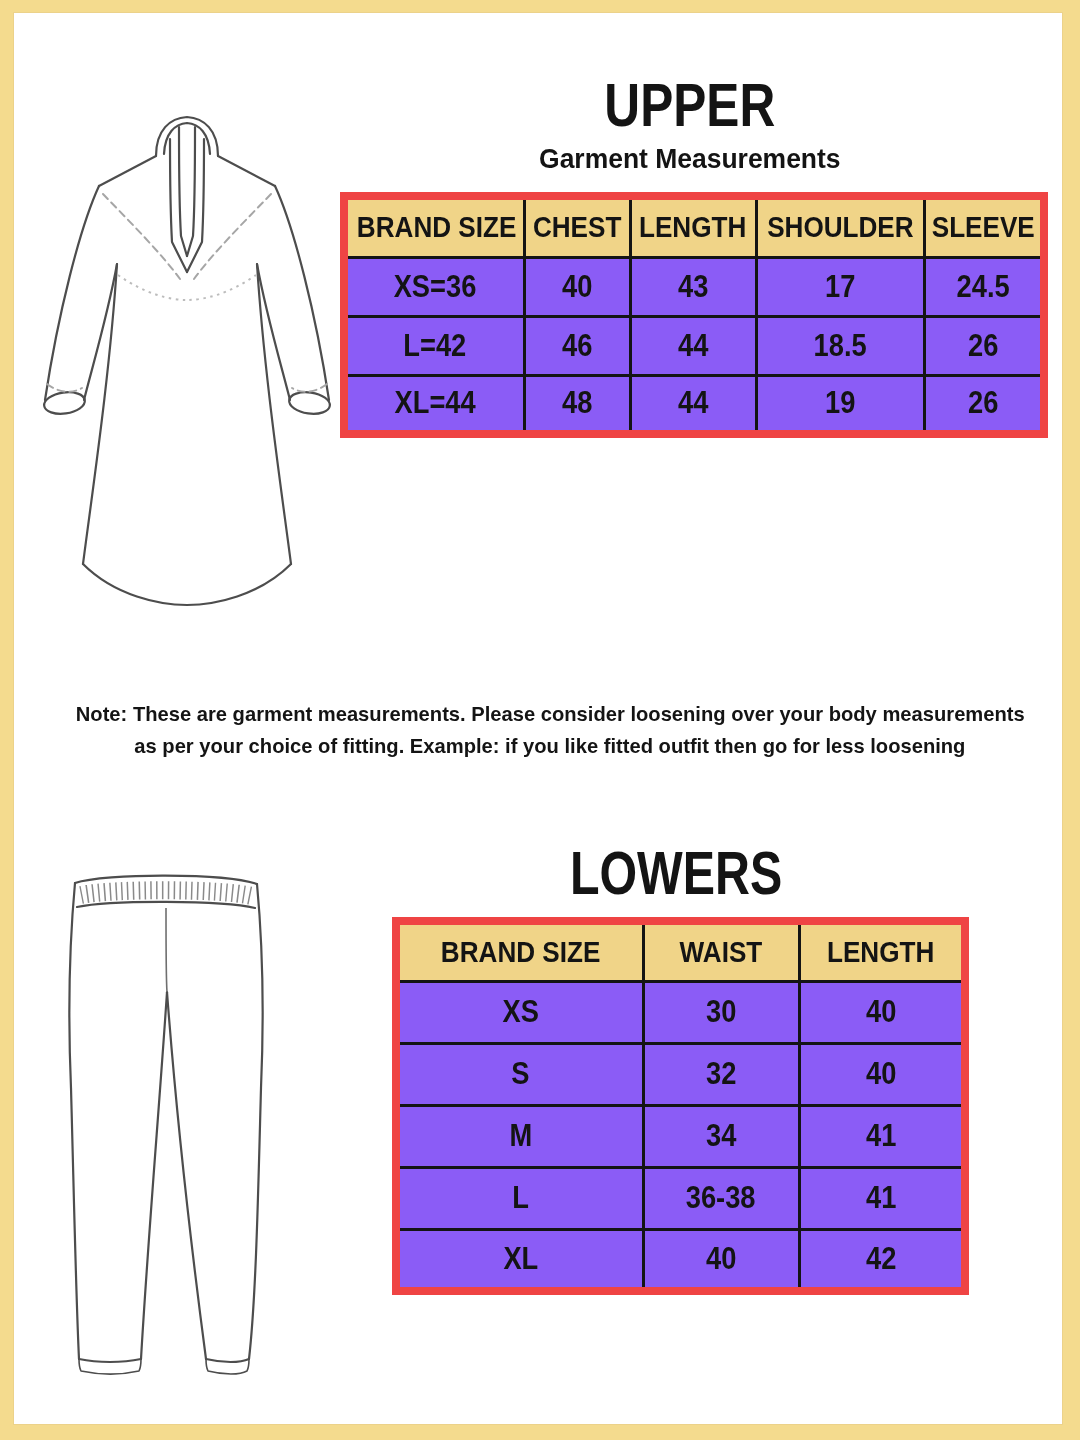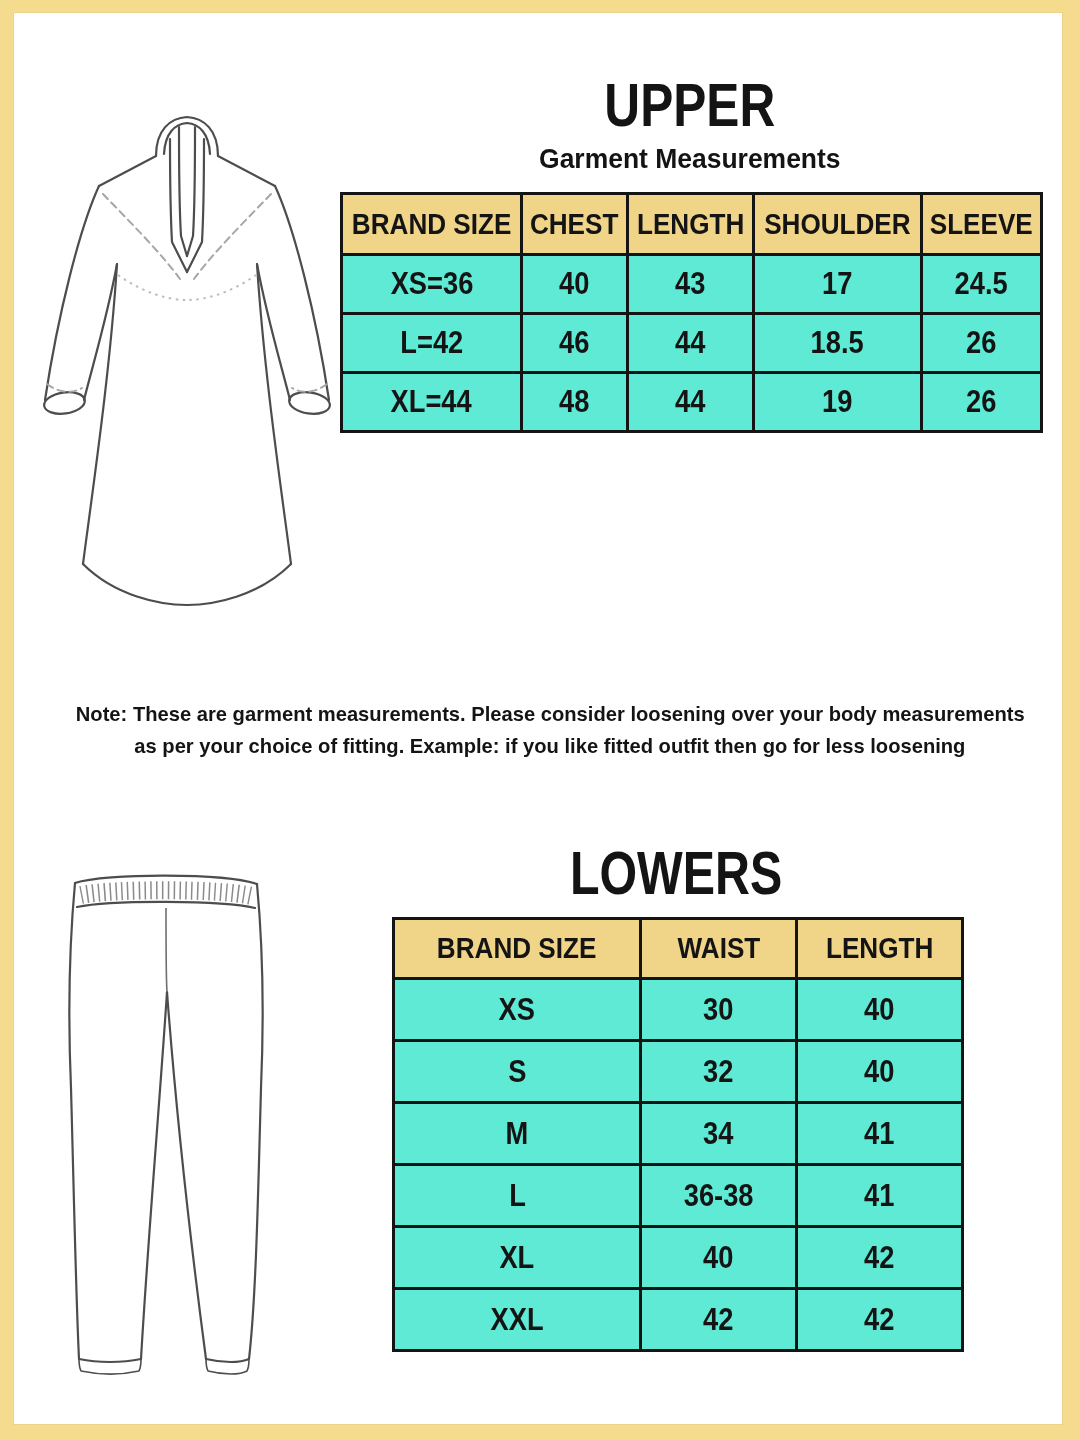--- a/index.html
+++ b/index.html
@@ -31,23 +31,23 @@
   #lowers-title{left:392px;top:842px;width:569px;font-size:62px;text-align:center;}
   #lowers-title .cx{transform:scaleX(0.78);}
   table.sz{
     position:absolute;border-collapse:collapse;table-layout:fixed;z-index:2;
     background:#FAF0CA;
   }
   table.sz th,table.sz td{
     border:3px solid #141414;text-align:center;vertical-align:middle;
     font-weight:bold;padding:0;overflow:hidden;
   }
-  table.sz{border:2px solid #ef4444;}
+  table.sz{border:8px solid #ef4444;}
   table.sz th{background:#F0D488;font-size:29px;}
-  table.sz td{background:#5eead4;font-size:31px;}
+  table.sz td{background:#8b5cf6;font-size:31px;}
   table.sz th .cx{transform:scaleX(0.90);}
   table.sz td .cx{transform:scaleX(0.88);}
   #upper-table{left:340px;top:192px;width:700px;}
   #upper-table tr.hrow{height:61px;}
   #upper-table tr.drow{height:59px;}
   #lowers-table{left:392px;top:917px;width:569px;}
   #lowers-table tr.hrow{height:60px;}
   #lowers-table tr.drow{height:62px;}
   .note{
     position:absolute;left:50px;top:690px;width:1000px;text-align:center;
@@ -206,21 +206,16 @@
   <tr class="drow">
     <td><span class="cx">L</span></td>
     <td><span class="cx">36-38</span></td>
     <td><span class="cx">41</span></td>
   </tr>
   <tr class="drow">
     <td><span class="cx">XL</span></td>
     <td><span class="cx">40</span></td>
     <td><span class="cx">42</span></td>
   </tr>
-  <tr class="drow">
-    <td><span class="cx">XXL</span></td>
-    <td><span class="cx">42</span></td>
-    <td><span class="cx">42</span></td>
-  </tr>
   </tbody>
 </table>
 
 </div>
 
 </body></html>

